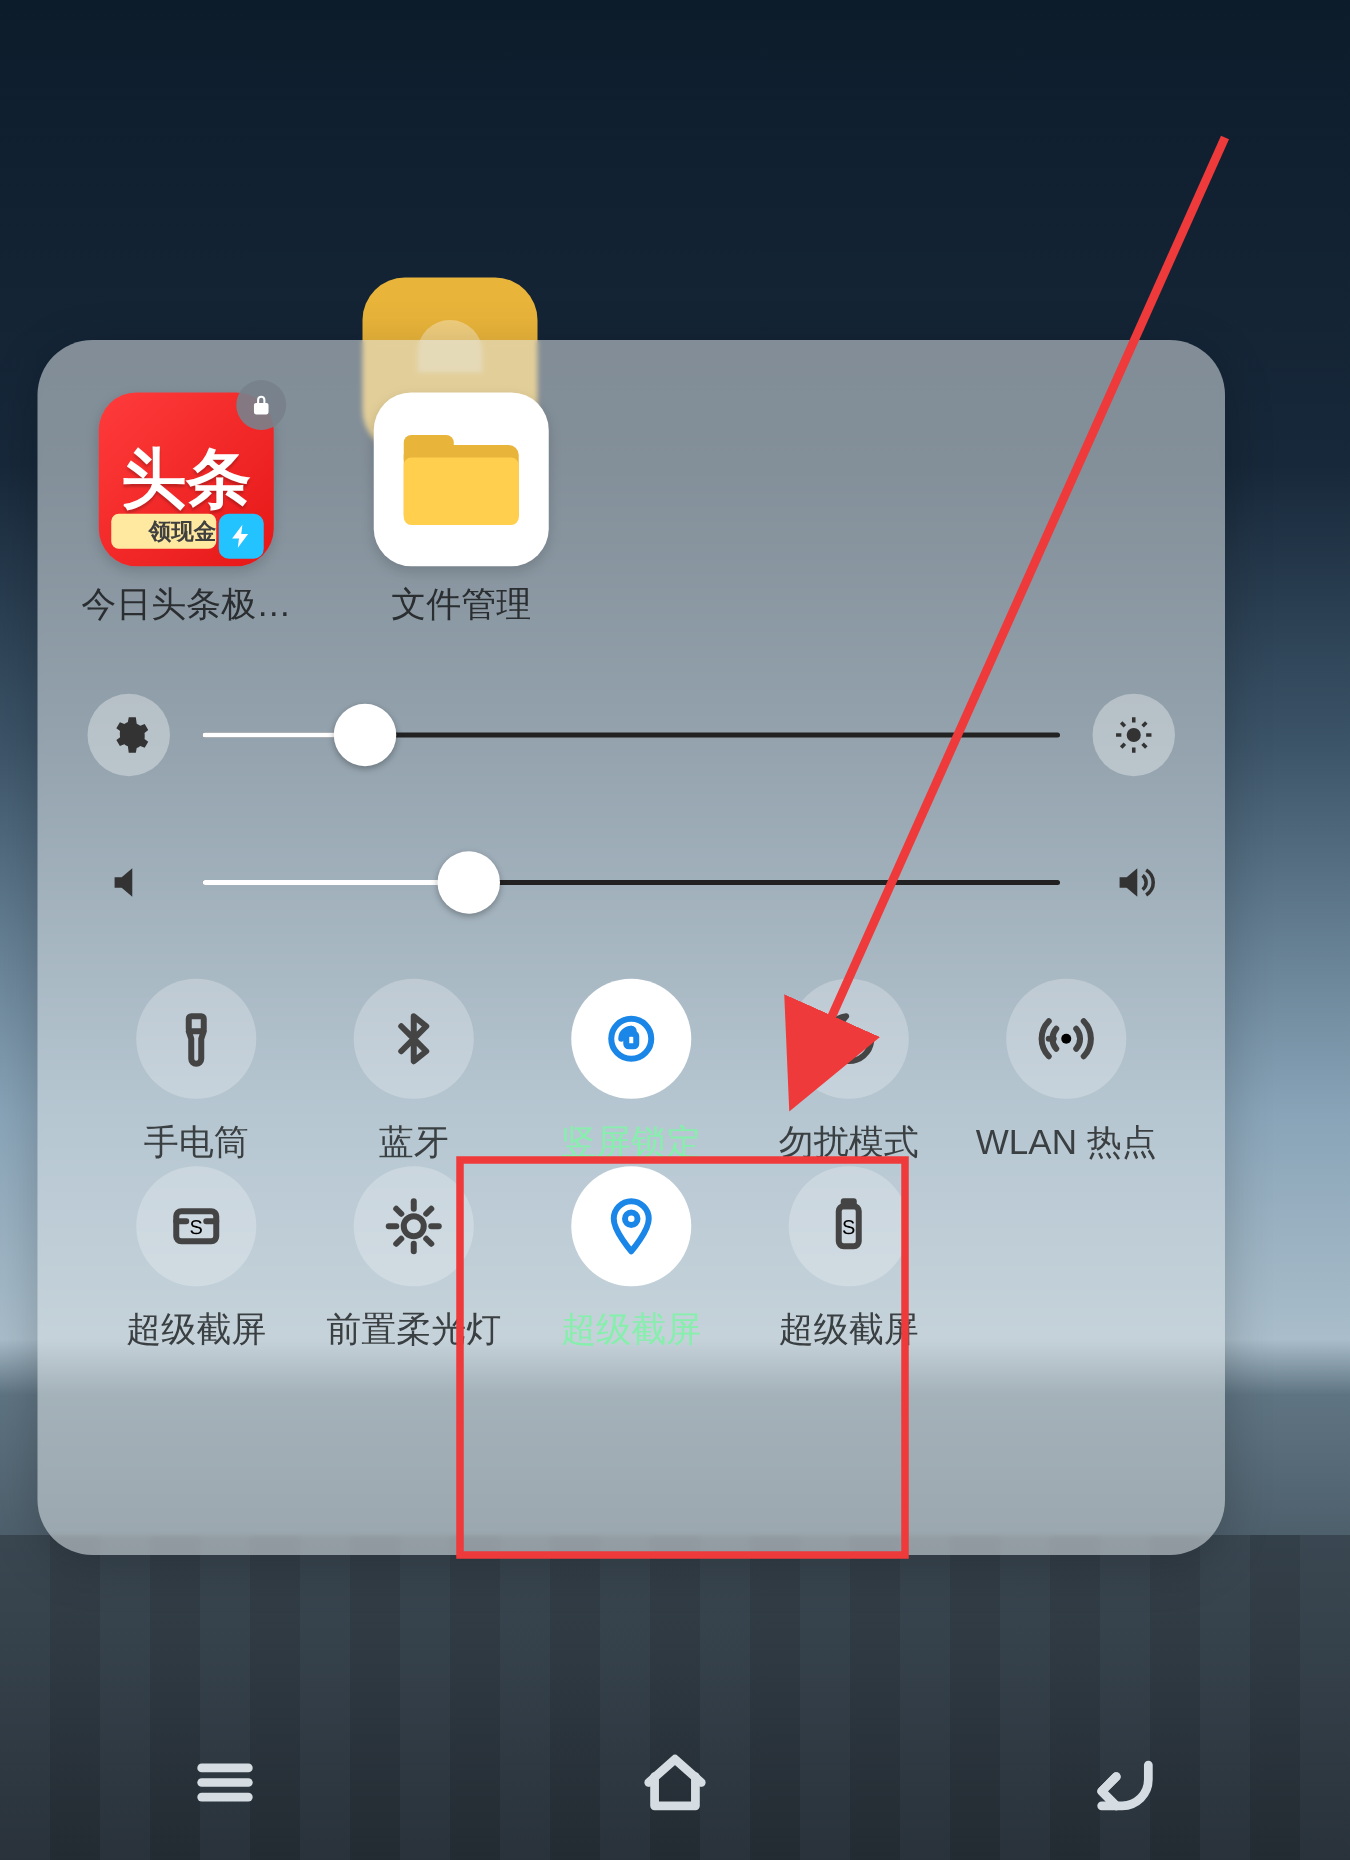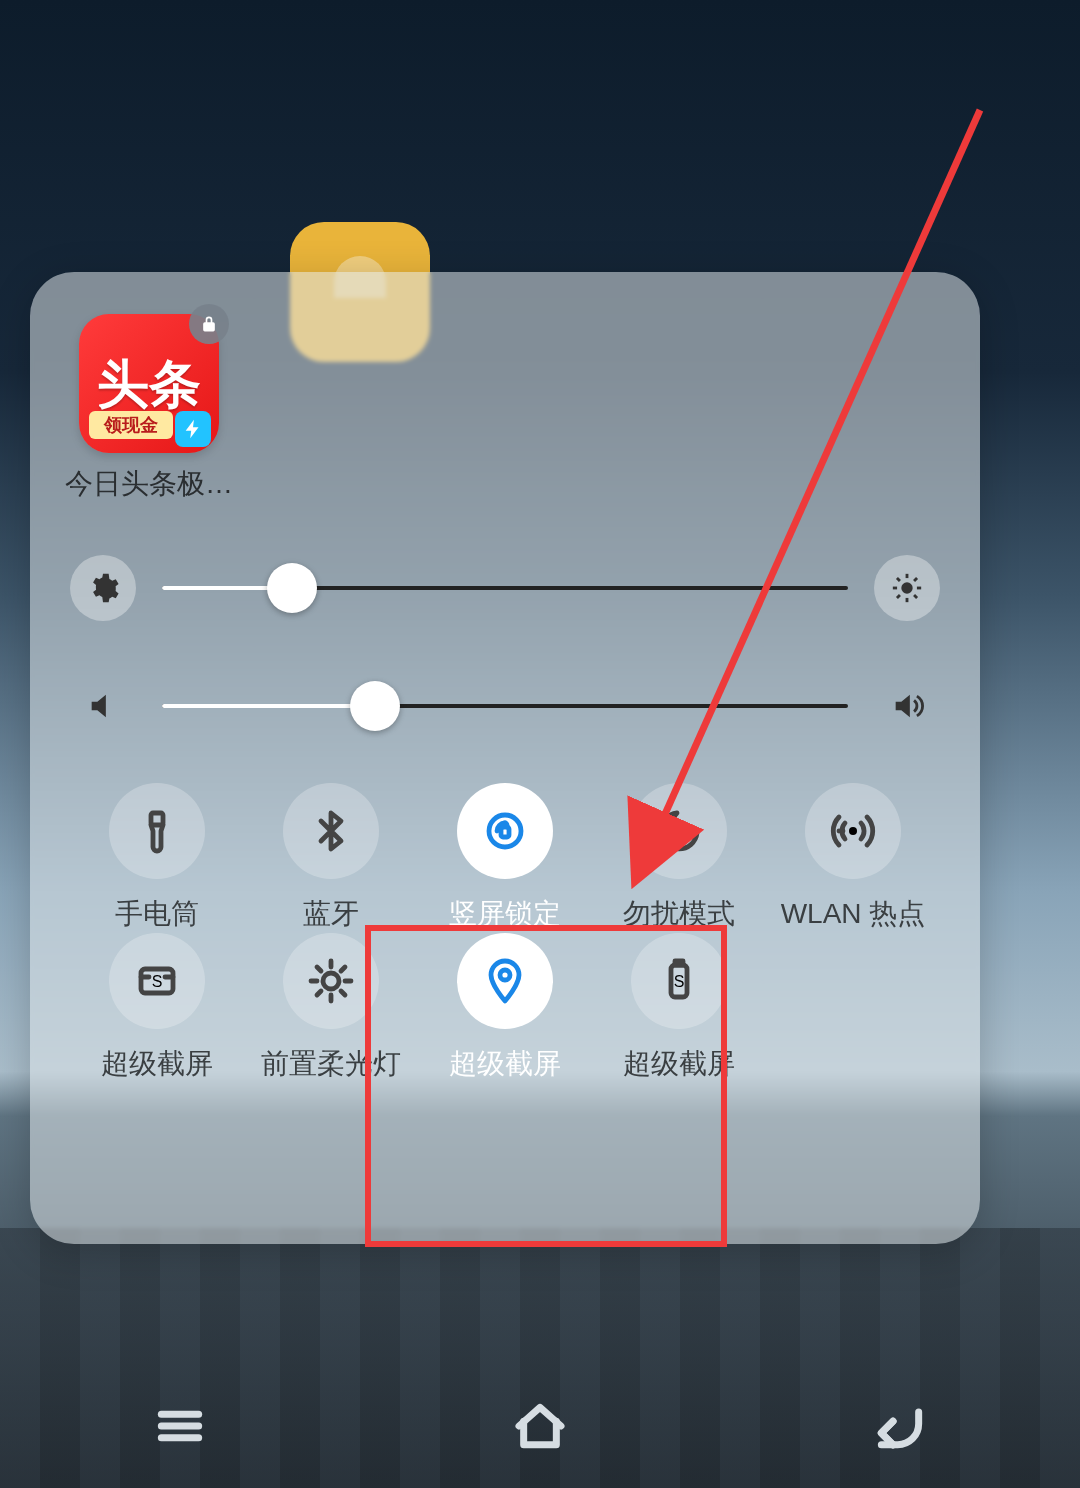--- a/index.html
+++ b/index.html
@@ -41,21 +41,21 @@
     box-shadow:0 8px 40px rgba(0,0,0,.2);
   }
   
   .apps{display:flex;gap:70px;margin-left:4px;}
   .app{display:flex;flex-direction:column;align-items:center;width:150px;}
   .app .tile{width:140px;height:139px;border-radius:30px;position:relative;box-shadow:0 4px 10px rgba(0,0,0,.15);}
   .app .label{margin-top:12px;font-size:28px;color:#2a2e31;white-space:nowrap;max-width:170px;overflow:hidden;text-overflow:ellipsis;}
   
   .tile-toutiao{background:linear-gradient(135deg,#ff3b3b,#e61717);display:flex;align-items:center;justify-content:center;}
   .tile-toutiao .big{color:#fff;font-size:52px;font-weight:700;line-height:1;text-shadow:0 2px 2px rgba(0,0,0,.2);}
-  .tile-toutiao .ribbon{position:absolute;left:10px;bottom:14px;width:84px;height:28px;background:#ffe9a1;border-radius:6px;font-size:18px;line-height:28px;text-align:center;color:#b91c1c;font-weight:600;}
+  .tile-toutiao .ribbon{position:absolute;left:10px;bottom:14px;width:84px;height:28px;background:#ffe9a1;border-radius:6px;font-size:18px;line-height:28px;text-align:right;color:#404040;font-weight:600;}
   .tile-toutiao .bolt{position:absolute;right:8px;bottom:6px;width:36px;height:36px;border-radius:8px;background:#22c3ff;display:flex;align-items:center;justify-content:center;}
   .tile-toutiao .bolt svg{width:22px;height:22px;fill:#fff;}
   .lock-badge{position:absolute;top:-10px;right:-10px;width:40px;height:40px;border-radius:50%;background:rgba(120,130,140,.9);display:flex;align-items:center;justify-content:center;}
   .lock-badge svg{width:20px;height:20px;fill:#fff;}
   
   .tile-file{background:#fff;display:flex;align-items:center;justify-content:center;}
   .folder{width:92px;height:72px;position:relative;}
   .folder .back{position:absolute;inset:0;top:8px;background:#e9b43a;border-radius:8px;}
   .folder .tab{position:absolute;left:0;top:0;width:40px;height:20px;background:#e9b43a;border-radius:6px 6px 0 0;}
   .folder .front{position:absolute;left:0;right:0;top:18px;bottom:0;background:#ffcf4d;border-radius:6px;}
@@ -68,21 +68,21 @@
   .thumb{position:absolute;top:50%;width:50px;height:50px;border-radius:50%;background:#fff;transform:translate(-50%,-50%);box-shadow:0 2px 6px rgba(0,0,0,.3);}
   .fill{position:absolute;left:0;top:0;bottom:0;background:#fff;border-radius:2px;}
   
   .grid{margin-top:44px;display:grid;grid-template-columns:repeat(5,1fr);}
   .toggle{display:flex;flex-direction:column;align-items:center;}
   .circle{width:96px;height:96px;border-radius:50%;background:rgba(255,255,255,.25);display:flex;align-items:center;justify-content:center;}
   .circle.on{background:#fff;}
   .circle svg{width:48px;height:48px;stroke:#444;fill:none;stroke-width:2.4;stroke-linecap:round;stroke-linejoin:round;}
   .circle.on svg{stroke:#1a87e8;}
   .tlabel{margin-top:16px;font-size:28px;color:#3a3f42;white-space:nowrap;}
-  .tlabel.on{color:#ffffff;}
+  .tlabel.on{color:#86efac;}
   
   .arrow-svg{position:absolute;inset:0;pointer-events:none;}
   .red-box{position:absolute;border:6px solid #ee3a3a;pointer-events:none;}
 </style>
 </head>
 <body>
 
 <div class="scene"></div>
 <div class="bg-app"></div>
 
@@ -98,20 +98,30 @@
               <path d="M13 2 4 14h6l-1 8 9-12h-6z"></path>
             </svg>
         </span>
         <span class="lock-badge">
           <svg viewBox="0 0 24 24">
               <path d="M17 10h-1V7a4 4 0 0 0-8 0v3H7a2 2 0 0 0-2 2v7a2 2 0 0 0 2 2h10a2 2 0 0 0 2-2v-7a2 2 0 0 0-2-2zm-7-3a2 2 0 1 1 4 0v3h-4z"></path>
             </svg>
         </span>
       </div>
       <span class="label">今日头条极…</span>
+    </div>
+    <div class="app">
+      <div class="tile tile-file">
+        <div class="folder">
+          <div class="tab"></div>
+            <div class="back"></div>
+            <div class="front"></div>
+        </div>
+      </div>
+      <span class="label">文件管理</span>
     </div>
   </div>
 
   <div class="slider-row">
     <div class="end-btn">
       <svg viewBox="0 0 24 24">
           <path d="M12 8a4 4 0 1 0 0 8 4 4 0 0 0 0-8zm9 4a7 7 0 0 0-.1-1.2l2.1-1.6-2-3.4-2.5 1a7 7 0 0 0-2-1.2L16 2h-4l-.5 2.6a7 7 0 0 0-2 1.2l-2.5-1-2 3.4 2.1 1.6A7 7 0 0 0 7 12c0 .4 0 .8.1 1.2L5 14.8l2 3.4 2.5-1c.6.5 1.3.9 2 1.2L12 22h4l.5-2.6c.7-.3 1.4-.7 2-1.2l2.5 1 2-3.4-2.1-1.6c.1-.4.1-.8.1-1.2z"></path>
         </svg>
     </div>
     <div class="track">

